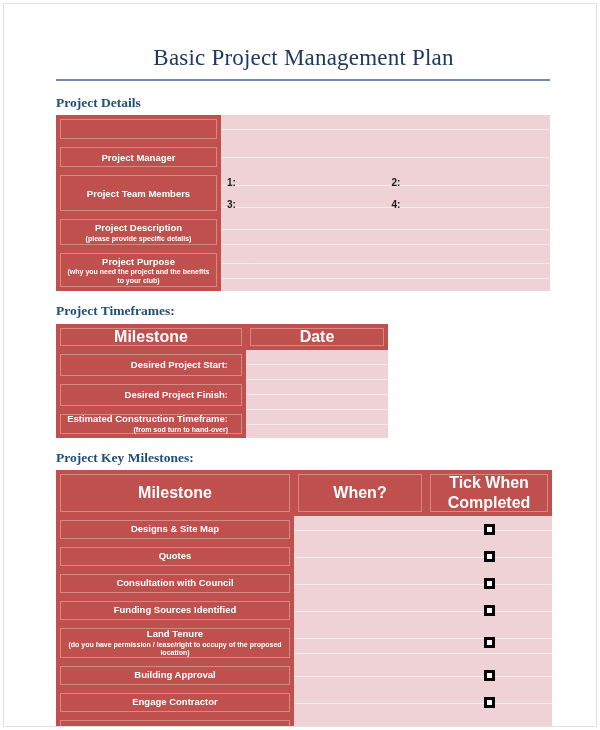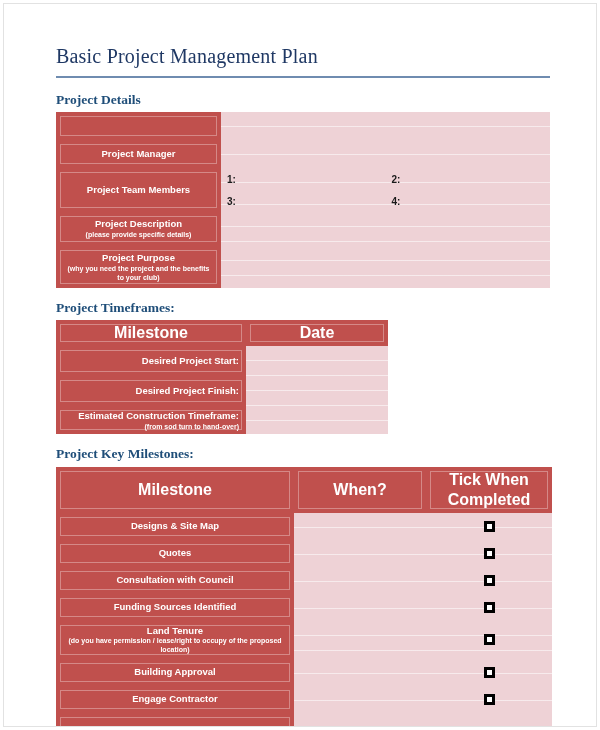--- a/index.html
+++ b/index.html
@@ -28,23 +28,23 @@
   .sheet {
     position: absolute;
     left: 52px;
     top: 0;
     width: 495px;
   }
 
   
   .doc-title {
     font-family: "Liberation Serif", serif;
-    font-size: 20px;
+    font-size: 23px;
     color: #1f3864;
-    text-align: left;
+    text-align: center;
     letter-spacing: .2px;
     margin-top: 41px;
     line-height: 1.1;
     white-space: nowrap;
   }
   .title-rule {
     height: 0;
     border-top: 2px solid #6f8cb0;
     margin-top: 9px;
     width: 494px;
@@ -99,21 +99,21 @@
     line-height: 1.25;
   }
   .red .sub {
     display: block;
     font-size: 7px;
     font-weight: bold;
     line-height: 1.22;
     margin-top: 1px;
   }
   .red.hdr { font-size: 16px; }
-  .red.right .txt { text-align: right; padding-right: 7px; }
+  .red.right .txt { text-align: right; padding-right: 18px; }
   .red.right .sub { text-align: right; }
 
   
   .pink {
     background: #eed2d6;
     border-bottom: 2px solid #ffffff;
     border-right: 2px solid #ffffff;
     position: relative;
   }
   .pink.last { border-right: 0; }

